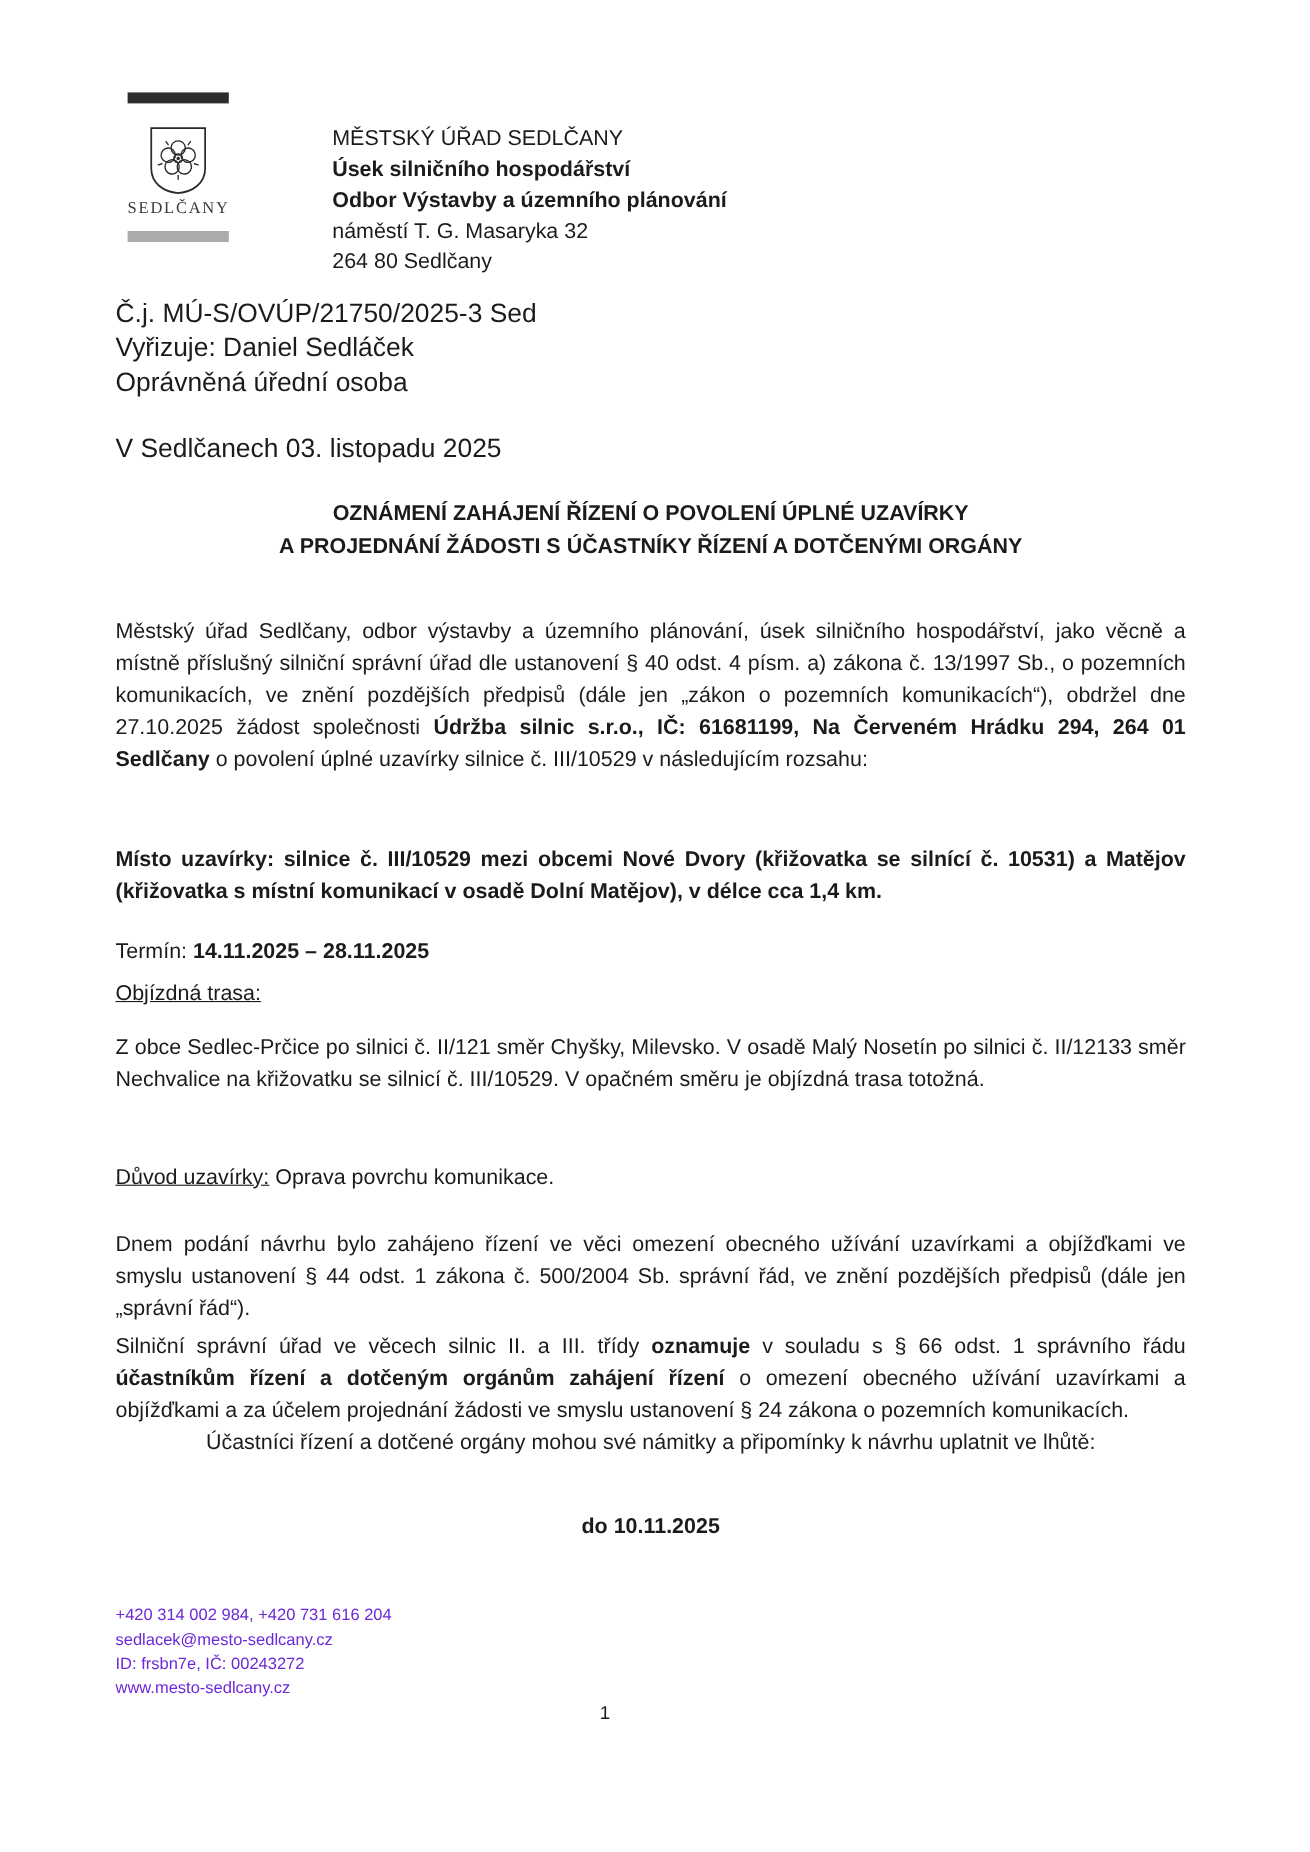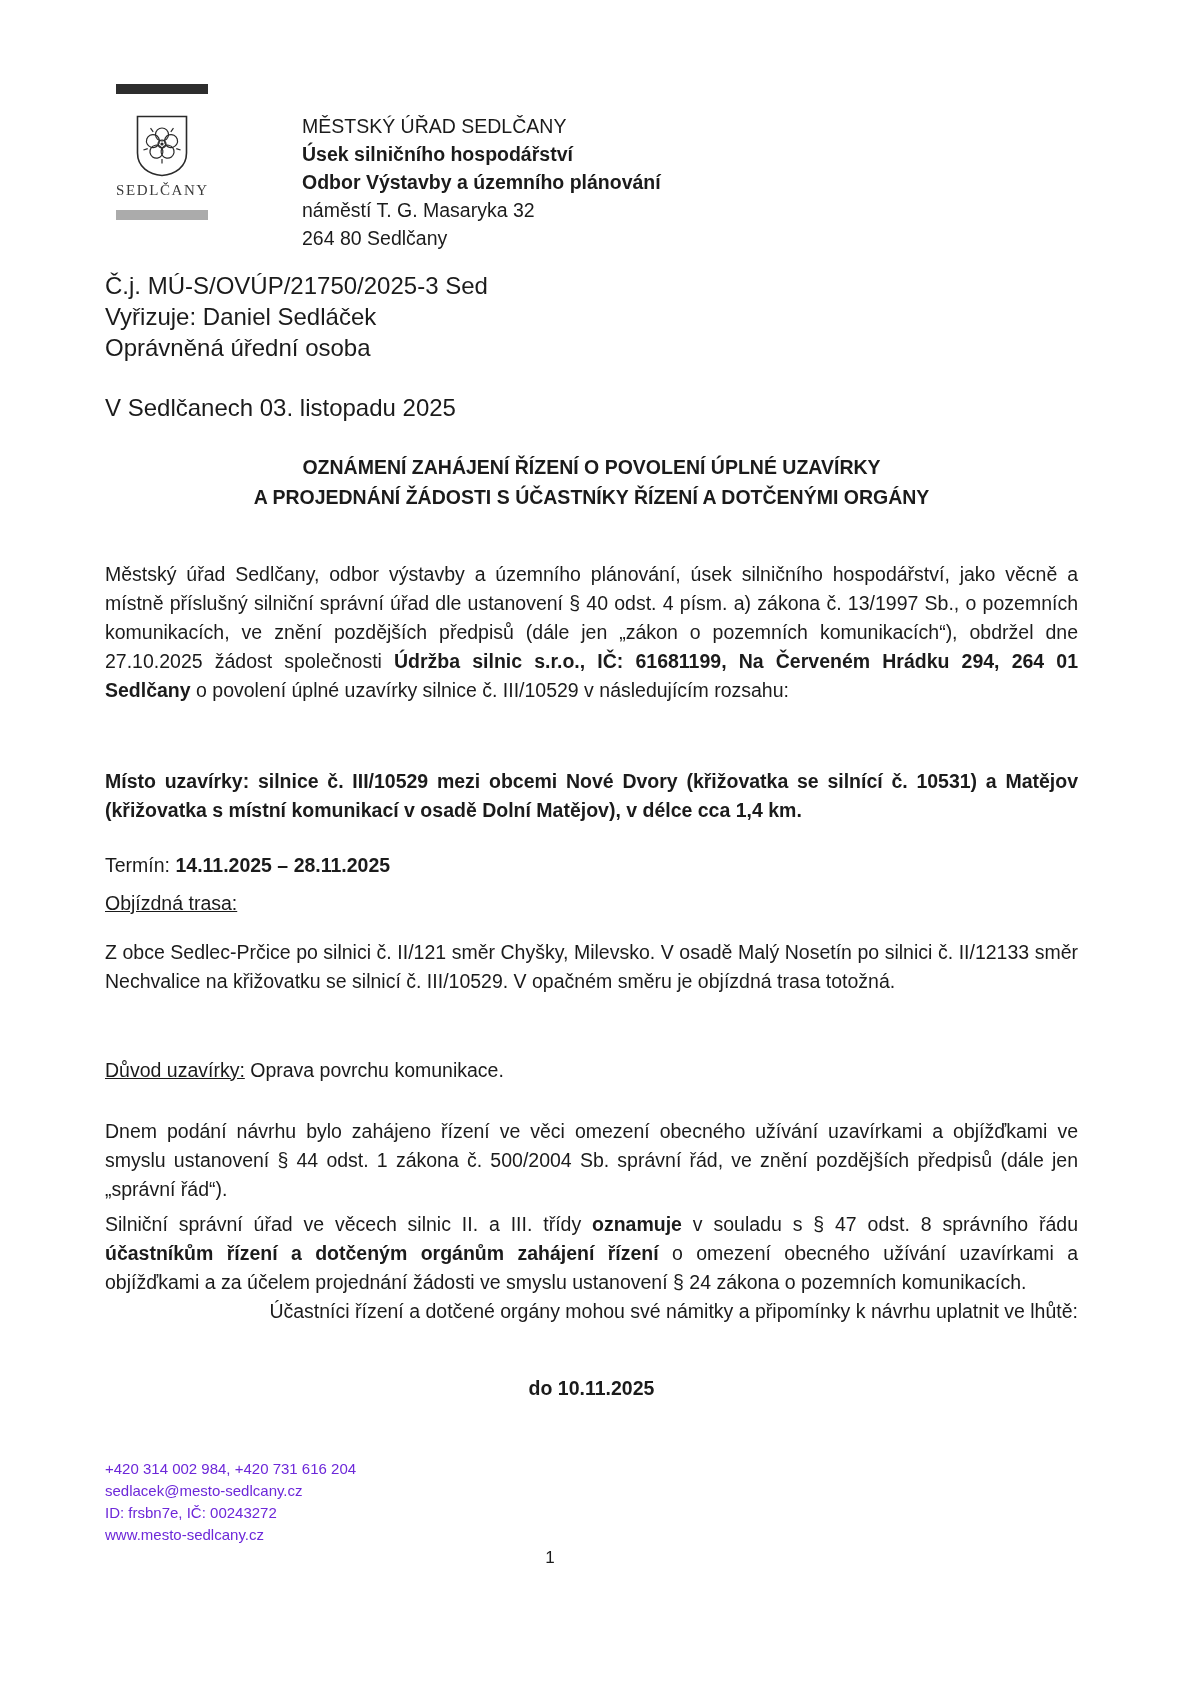--- a/index.html
+++ b/index.html
@@ -99,22 +99,22 @@
   <p class="abs para p-term"><span>Termín: </span><b>14.11.2025 – 28.11.2025</b></p>
 
   <div class="abs para h-detour"><span class="underline">Objízdná trasa:</span></div>
   <p class="abs para p-detour">Z obce Sedlec-Prčice po silnici č. II/121 směr Chyšky, Milevsko. V osadě Malý Nosetín po silnici č. II/12133 směr Nechvalice na křižovatku se silnicí č. III/10529. V opačném směru je objízdná trasa totožná.</p>
 
   <p class="abs para p-reason"><span class="underline">Důvod uzavírky:</span><span> Oprava povrchu komunikace.</span></p>
 
   <p class="abs para p-init">Dnem podání návrhu bylo zahájeno řízení ve věci omezení obecného užívání uzavírkami a objížďkami ve smyslu ustanovení § 44 odst. 1 zákona č. 500/2004 Sb. správní řád, ve znění pozdějších předpisů (dále jen „správní řád“).</p>
 
   <div class="abs para p-announce">
-    <p style="margin:0;"><span>Silniční správní úřad ve věcech silnic II. a III. třídy </span><b>oznamuje</b><span> v souladu s § 47 odst. 8 správního řádu </span><b>účastníkům řízení a dotčeným orgánům zahájení řízení</b><span> o omezení obecného užívání uzavírkami a objížďkami a za účelem projednání žádosti ve smyslu ustanovení § 24 zákona o pozemních komunikacích.</span></p>
-    <p style="margin:0;text-align:right;">Účastníci řízení a dotčené orgány mohou své námitky a připomínky k návrhu uplatnit ve lhůtě:</p>
+    <p style="margin:0;"><span>Silniční správní úřad ve věcech silnic II. a III. třídy </span><b>oznamuje</b><span> v souladu s § 66 odst. 1 správního řádu </span><b>účastníkům řízení a dotčeným orgánům zahájení řízení</b><span> o omezení obecného užívání uzavírkami a objížďkami a za účelem projednání žádosti ve smyslu ustanovení § 24 zákona o pozemních komunikacích.</span></p>
+    <p style="margin:0;text-align:center;">Účastníci řízení a dotčené orgány mohou své námitky a připomínky k návrhu uplatnit ve lhůtě:</p>
   </div>
 
   <div class="abs para p-deadline">do 10.11.2025</div>
 
   <div class="abs footer">
     <div>+420 314 002 984, +420 731 616 204</div>
     <div>sedlacek@mesto-sedlcany.cz</div>
     <div>ID: frsbn7e, IČ: 00243272</div>
     <div>www.mesto-sedlcany.cz</div>
   </div>

